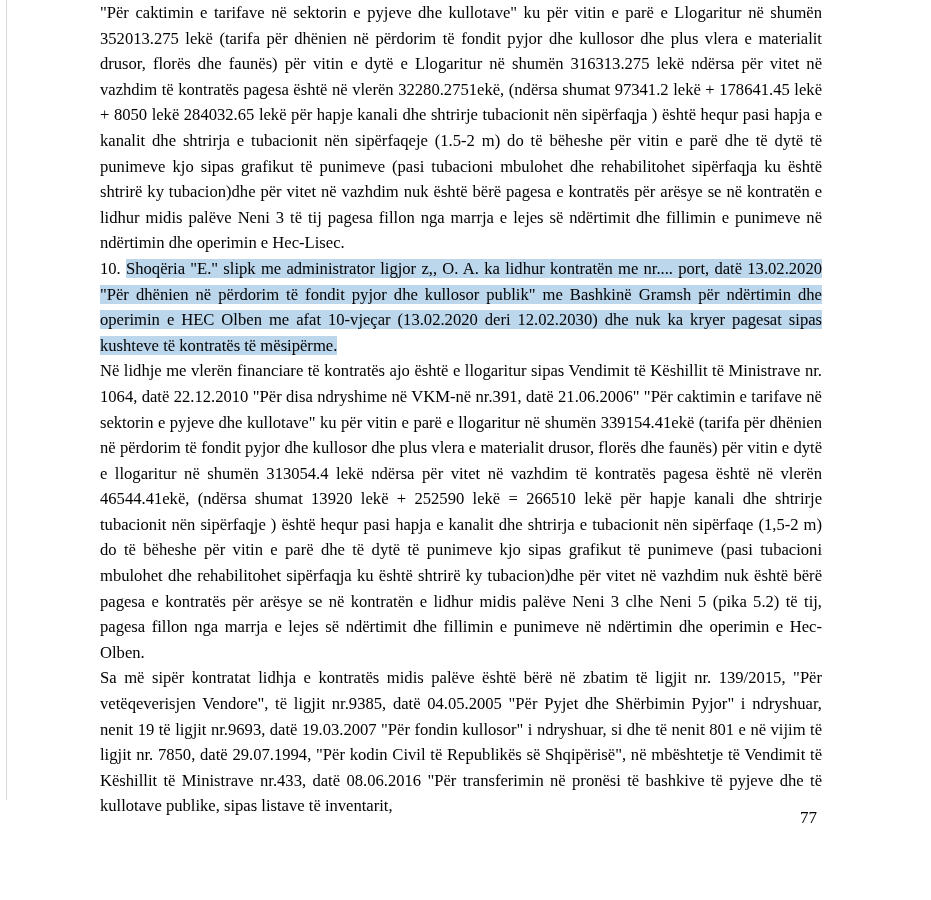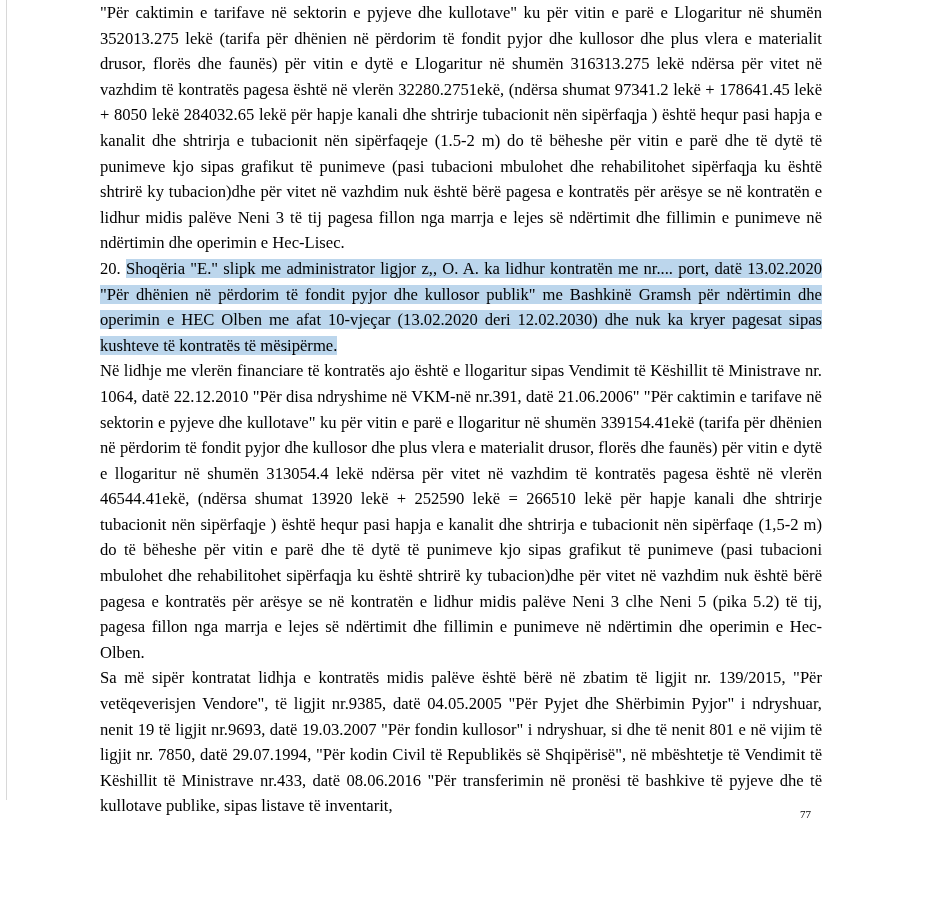--- a/index.html
+++ b/index.html
@@ -50,41 +50,41 @@
   .para + .para {
     margin-top: 0px;
   }
   .hl {
     background: #bcd6ec;
   }
   .page-number {
     position: absolute;
     left: 800px;
     top: 808px;
-    font-size: 11px;
+    font-size: 17px;
     font-family: "Liberation Serif", serif;
   }
   .para-last {
     
   }
 </style>
 </head>
 <body>
 
 <div class="page">
   <div class="scan-edge"></div>
 
   <div class="text-column">
 
     <p class="para">
       <span>"Për caktimin e tarifave në sektorin e pyjeve dhe kullotave" ku për vitin e parë e Llogaritur në shumën 352013.275 lekë (tarifa për dhënien në përdorim të fondit pyjor dhe kullosor dhe plus vlera e materialit drusor, florës dhe faunës) për vitin e dytë e Llogaritur në shumën 316313.275 lekë ndërsa për vitet në vazhdim të kontratës pagesa është në vlerën 32280.2751ekë, (ndërsa shumat 97341.2 lekë + 178641.45 lekë + 8050 lekë 284032.65 lekë për hapje kanali dhe shtrirje tubacionit nën sipërfaqja ) është hequr pasi hapja e kanalit dhe shtrirja e tubacionit nën sipërfaqeje (1.5-2 m) do të bëheshe për vitin e parë dhe të dytë të punimeve kjo sipas grafikut të punimeve (pasi tubacioni mbulohet dhe rehabilitohet sipërfaqja ku është shtrirë ky tubacion)dhe për vitet në vazhdim nuk është bërë pagesa e kontratës për arësye se në kontratën e lidhur midis palëve Neni 3 të tij pagesa fillon nga marrja e lejes së ndërtimit dhe fillimin e punimeve në ndërtimin dhe operimin e Hec-Lisec.</span>
     </p>
 
     <p class="para">
-      <span>20. </span><span class="hl">Shoqëria "E." slipk me administrator ligjor z,, O. A. ka lidhur kontratën me nr.... port, datë 13.02.2020 "Për dhënien në përdorim të fondit pyjor dhe kullosor publik" me Bashkinë Gramsh për ndërtimin dhe operimin e HEC Olben me afat 10-vjeçar (13.02.2020 deri 12.02.2030) dhe nuk ka kryer pagesat sipas kushteve të kontratës të mësipërme.</span>
+      <span>10. </span><span class="hl">Shoqëria "E." slipk me administrator ligjor z,, O. A. ka lidhur kontratën me nr.... port, datë 13.02.2020 "Për dhënien në përdorim të fondit pyjor dhe kullosor publik" me Bashkinë Gramsh për ndërtimin dhe operimin e HEC Olben me afat 10-vjeçar (13.02.2020 deri 12.02.2030) dhe nuk ka kryer pagesat sipas kushteve të kontratës të mësipërme.</span>
     </p>
 
     <p class="para">
       <span>Në lidhje me vlerën financiare të kontratës ajo është e llogaritur sipas Vendimit të Këshillit të Ministrave nr. 1064, datë 22.12.2010 "Për disa ndryshime në VKM-në nr.391, datë 21.06.2006" "Për caktimin e tarifave në sektorin e pyjeve dhe kullotave" ku për vitin e parë e llogaritur në shumën 339154.41ekë (tarifa për dhënien në përdorim të fondit pyjor dhe kullosor dhe plus vlera e materialit drusor, florës dhe faunës) për vitin e dytë e llogaritur në shumën 313054.4 lekë ndërsa për vitet në vazhdim të kontratës pagesa është në vlerën 46544.41ekë, (ndërsa shumat 13920 lekë + 252590 lekë = 266510 lekë për hapje kanali dhe shtrirje tubacionit nën sipërfaqje ) është hequr pasi hapja e kanalit dhe shtrirja e tubacionit nën sipërfaqe (1,5-2 m) do të bëheshe për vitin e parë dhe të dytë të punimeve kjo sipas grafikut të punimeve (pasi tubacioni mbulohet dhe rehabilitohet sipërfaqja ku është shtrirë ky tubacion)dhe për vitet në vazhdim nuk është bërë pagesa e kontratës për arësye se në kontratën e lidhur midis palëve Neni 3 clhe Neni 5 (pika 5.2) të tij, pagesa fillon nga marrja e lejes së ndërtimit dhe fillimin e punimeve në ndërtimin dhe operimin e Hec-Olben.</span>
     </p>
 
     <p class="para para-last">
       <span>Sa më sipër kontratat lidhja e kontratës midis palëve është bërë në zbatim të ligjit nr. 139/2015, "Për vetëqeverisjen Vendore", të ligjit nr.9385, datë 04.05.2005 "Për Pyjet dhe Shërbimin Pyjor" i ndryshuar, nenit 19 të ligjit nr.9693, datë 19.03.2007 "Për fondin kullosor" i ndryshuar, si dhe të nenit 801 e në vijim të ligjit nr. 7850, datë 29.07.1994, "Për kodin Civil të Republikës së Shqipërisë", në mbështetje të Vendimit të Këshillit të Ministrave nr.433, datë 08.06.2016 "Për transferimin në pronësi të bashkive të pyjeve dhe të kullotave publike, sipas listave të inventarit,</span>
     </p>
 

